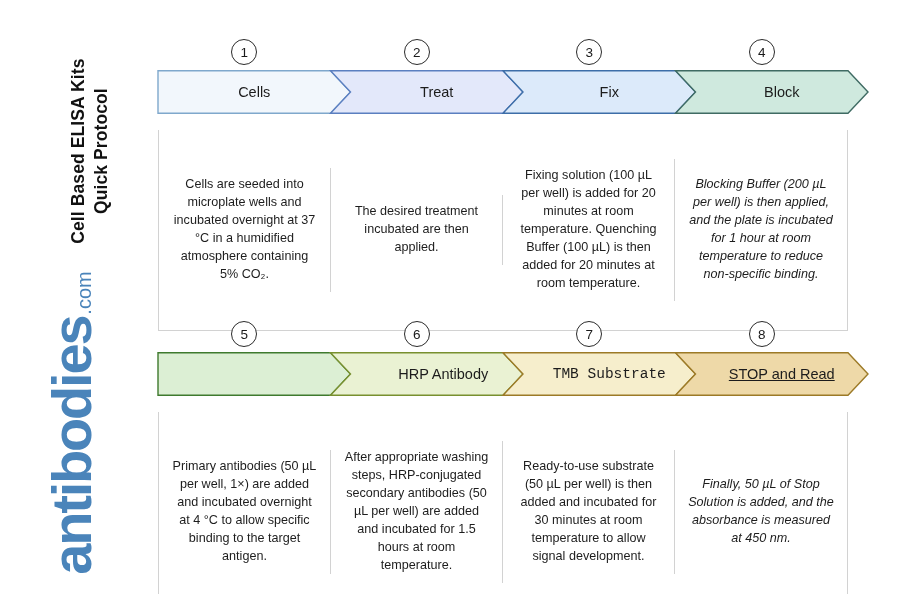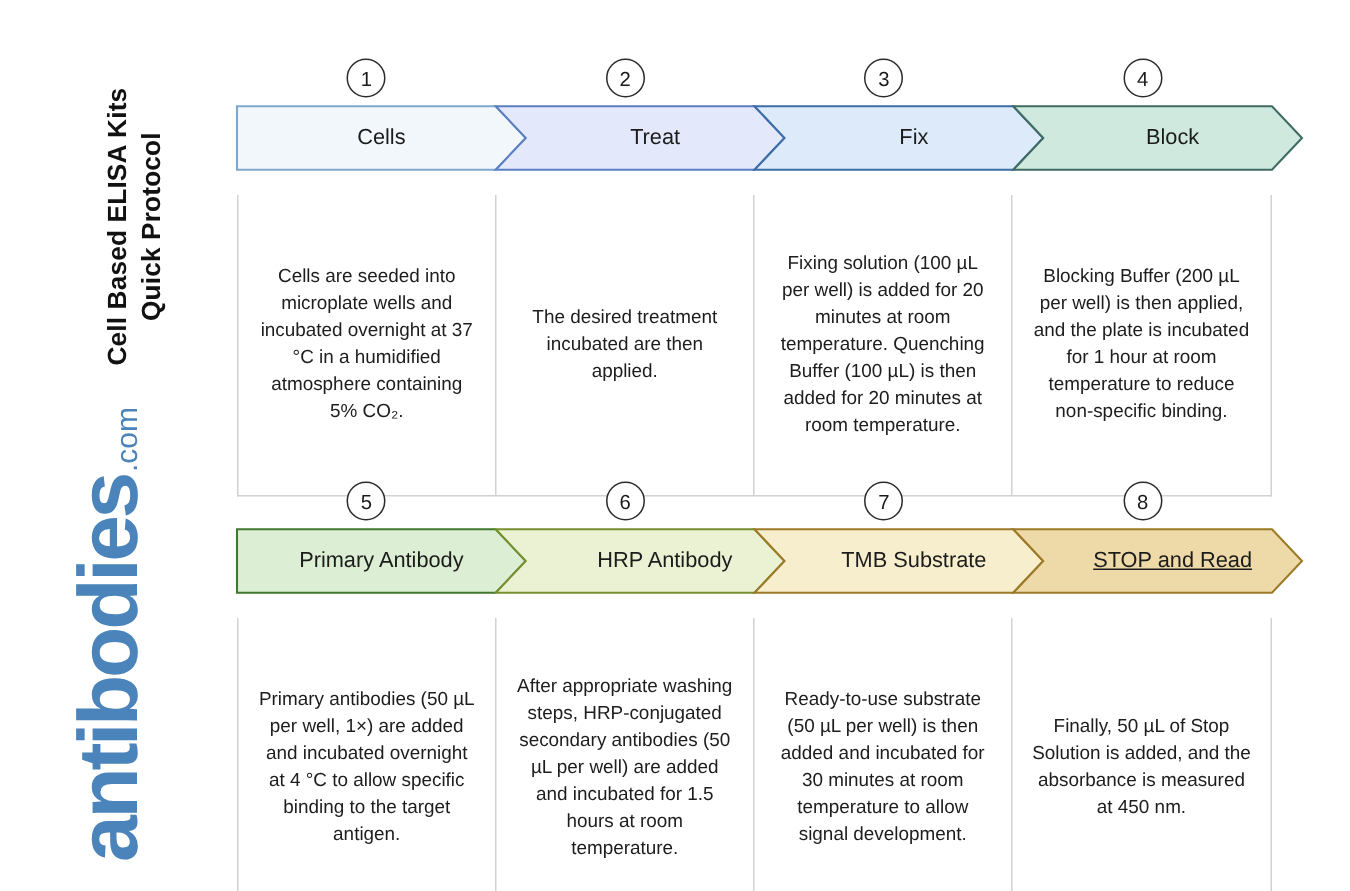--- a/index.html
+++ b/index.html
@@ -120,31 +120,32 @@
   
   .desc-table {
     position: relative;
     width: 100%;
     height: 201px;
     display: flex;
     border: 1px solid #d2d2d2;
     border-top: none;
     box-sizing: border-box;
     background: #ffffff;
+    align-items: center;
   }
   .desc-cell {
     width: 25%;
     box-sizing: border-box;
     border-right: 1px solid #d2d2d2;
     display: flex;
     align-items: center;
     justify-content: center;
     padding: 8px 13px;
   }
-  .desc-cell:last-child { border-right: none; }
+  .desc-cell:last-child { border-right: none; font-style: italic; }
   .desc-text {
     font-size: 12.6px;
     line-height: 1.42;
     text-align: center;
     color: #1d1d1d;
   }
 </style>
 </head>
 <body>
 
@@ -217,23 +218,22 @@
         <div class="step-circle">8</div>
       </div>
     </div>
   <div class="chevron-band">
       <svg width="712" height="46">
         <path d="M 0 0.8 L 172.5 0.8 L 192.5 22 L 172.5 43.2 L 0 43.2 Z" fill="#dcefd4" stroke="#3f7a2e" stroke-width="1.4" stroke-linejoin="miter"></path>
         <path d="M 172.5 0.8 L 345 0.8 L 365 22 L 345 43.2 L 172.5 43.2 L 192.5 22 Z" fill="#eaf2d3" stroke="#78902f" stroke-width="1.4" stroke-linejoin="miter"></path>
         <path d="M 345 0.8 L 517.5 0.8 L 537.5 22 L 517.5 43.2 L 345 43.2 L 365 22 Z" fill="#f6eecc" stroke="#9c7a27" stroke-width="1.4" stroke-linejoin="miter"></path>
         <path d="M 517.5 0.8 L 690 0.8 L 710 22 L 690 43.2 L 517.5 43.2 L 537.5 22 Z" fill="#eed9a8" stroke="#9c7a27" stroke-width="1.4" stroke-linejoin="miter"></path>
       </svg>
-      <div class="chev-label" style="left: 0px; width: 192.5px;">Primary Antibody</div>
       <div class="chev-label" style="left: 199px; width: 172.5px;">HRP Antibody</div>
-      <div class="chev-label" style="left: 365px; width: 172.5px;">TMB Substrate</div>
+      <div class="chev-label" style="left: 365px; width: 172.5px; font-family: Liberation Mono, monospace;">TMB Substrate</div>
       <div class="chev-label" style="left: 537.5px; width: 172.5px; text-decoration: underline;">STOP and Read</div>
     </div>
   <div class="desc-table">
       <div class="desc-cell">
         <div class="desc-text">Primary antibodies (50 µL per well, 1×) are added and incubated overnight at 4 °C to allow specific binding to the target antigen.</div>
       </div>
       <div class="desc-cell">
         <div class="desc-text">After appropriate washing steps, HRP-conjugated secondary antibodies (50 µL per well) are added and incubated for 1.5 hours at room temperature.</div>
       </div>
       <div class="desc-cell">

